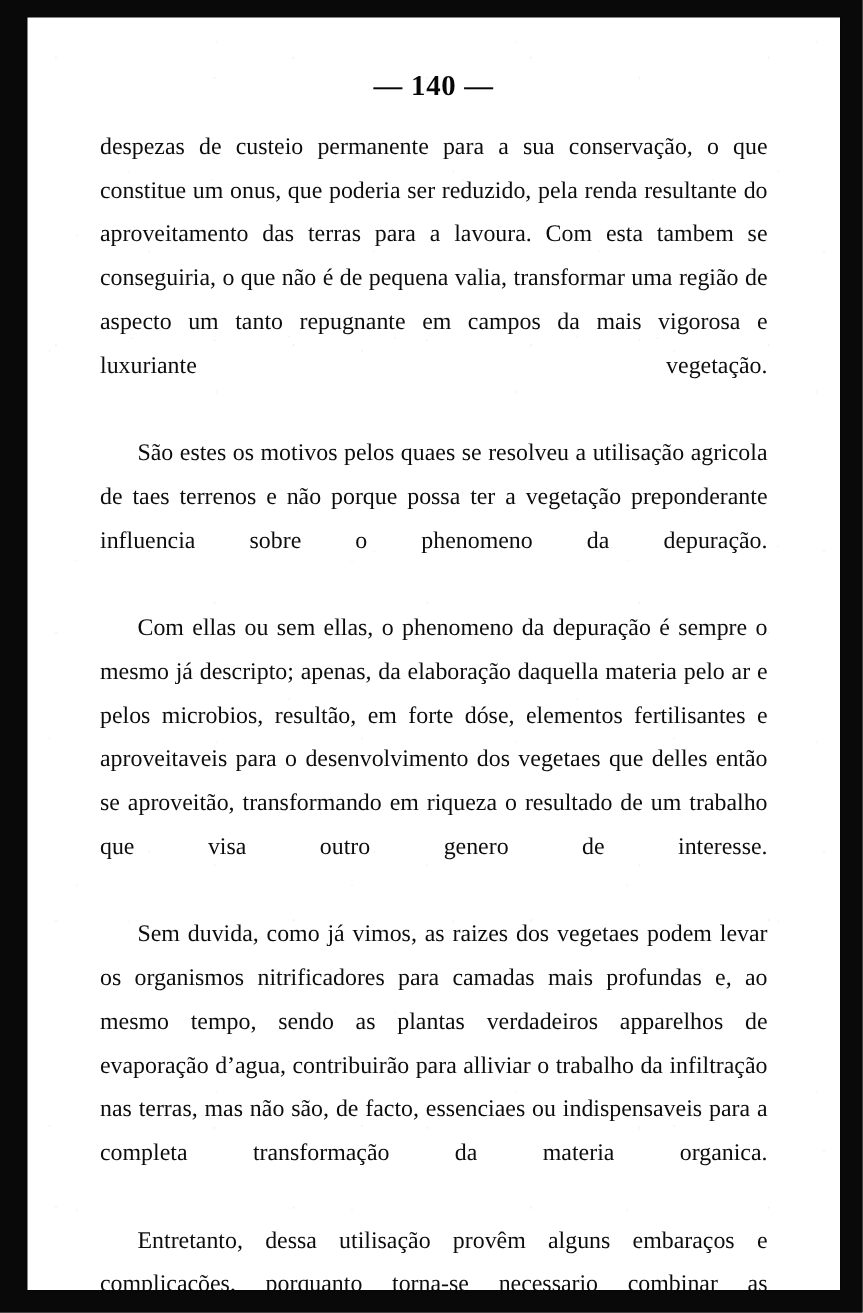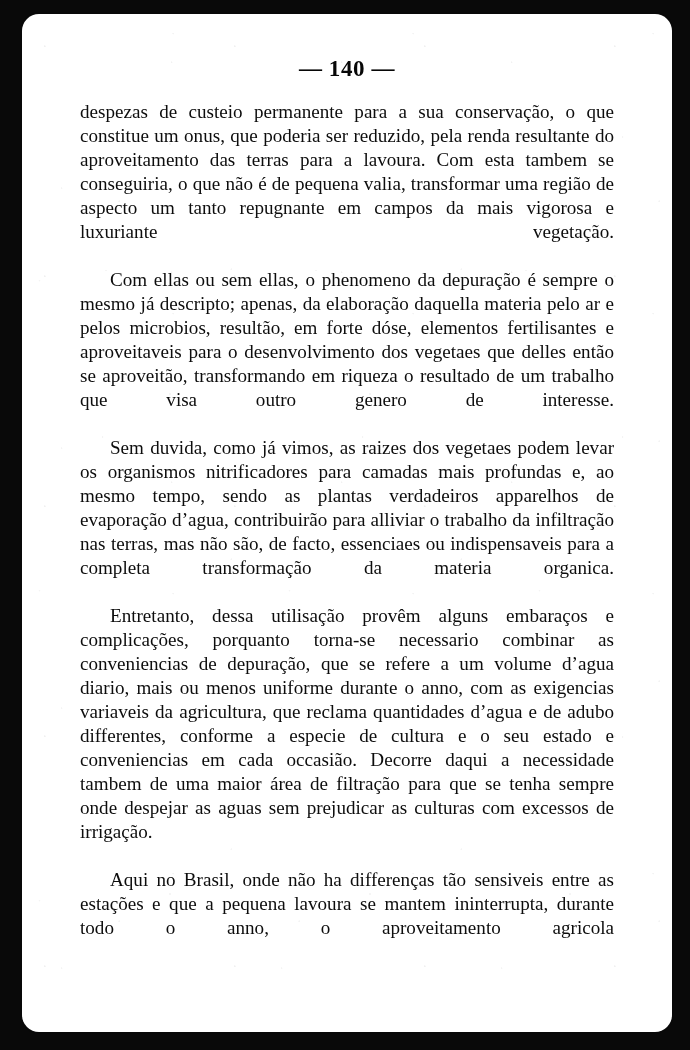--- a/index.html
+++ b/index.html
@@ -26,21 +26,20 @@
   
   #page-sheet {
     position: absolute;
     left: 22px;
     top: 14px;
     width: 650px;
     height: 1018px;
     background: #ffffff;
     box-shadow: 0 0 2px rgba(0,0,0,0.35);
     overflow: hidden;
-    border-radius: 17px;
   }
 
   
   #paper-noise {
     position: absolute;
     left: 0; top: 0;
     width: 100%;
     height: 100%;
     pointer-events: none;
     opacity: 0.30;
@@ -78,21 +77,21 @@
     position: absolute;
     left: 58px;
     top: 86px;
     width: 534px;
     color: #0d0d0d;
   }
 
   .para {
     margin: 0;
     font-size: 19.1px;
-    line-height: 24px;
+    line-height: 35px;
     text-align: justify;
     text-indent: 30px;
     text-justify: inter-word;
     word-spacing: 0.2px;
     -webkit-hyphens: none;
     hyphens: none;
   }
 
   
   .para.continued {
@@ -114,20 +113,21 @@
   <div id="page-sheet">
 
     <div id="paper-noise"></div>
 
     <div id="folio">— 140 —</div>
 
     <div id="text-block">
 
       <p class="para continued">despezas de custeio permanente para a sua conservação, o que constitue um onus, que poderia ser reduzido, pela renda resultante do aproveitamento das terras para a lavoura. Com esta tambem se conseguiria, o que não é de pequena valia, transformar uma região de aspecto um tanto repugnante em campos da mais vigorosa e luxuriante vegetação.</p>
 
+      <p class="para">São estes os motivos pelos quaes se resolveu a utilisação agricola de taes terrenos e não porque possa ter a vegetação preponderante influencia sobre o phenomeno da depuração.</p>
 
       <p class="para">Com ellas ou sem ellas, o phenomeno da depuração é sempre o mesmo já descripto; apenas, da elaboração daquella materia pelo ar e pelos microbios, resultão, em forte dóse, elementos fertilisantes e aproveitaveis para o desenvolvimento dos vegetaes que delles então se aproveitão, transformando em riqueza o resultado de um trabalho que visa outro genero de interesse.</p>
 
       <p class="para">Sem duvida, como já vimos, as raizes dos vegetaes podem levar os organismos nitrificadores para camadas mais profundas e, ao mesmo tempo, sendo as plantas verdadeiros apparelhos de evaporação d’agua, contribuirão para alliviar o trabalho da infiltração nas terras, mas não são, de facto, essenciaes ou indispensaveis para a completa transformação da materia organica.</p>
 
       <p class="para">Entretanto, dessa utilisação provêm alguns embaraços e complicações, porquanto torna-se necessario combinar as conveniencias de depuração, que se refere a um volume d’agua diario, mais ou menos uniforme durante o anno, com as exigencias variaveis da agricultura, que reclama quantidades d’agua e de adubo differentes, conforme a especie de cultura e o seu estado e conveniencias em cada occasião. Decorre daqui a necessidade tambem de uma maior área de filtração para que se tenha sempre onde despejar as aguas sem prejudicar as culturas com excessos de irrigação.</p>
 
       <p class="para">Aqui no Brasil, onde não ha differenças tão sensiveis entre as estações e que a pequena lavoura se mantem ininterrupta, durante todo o anno, o aproveitamento agricola</p>
 
     </div>

